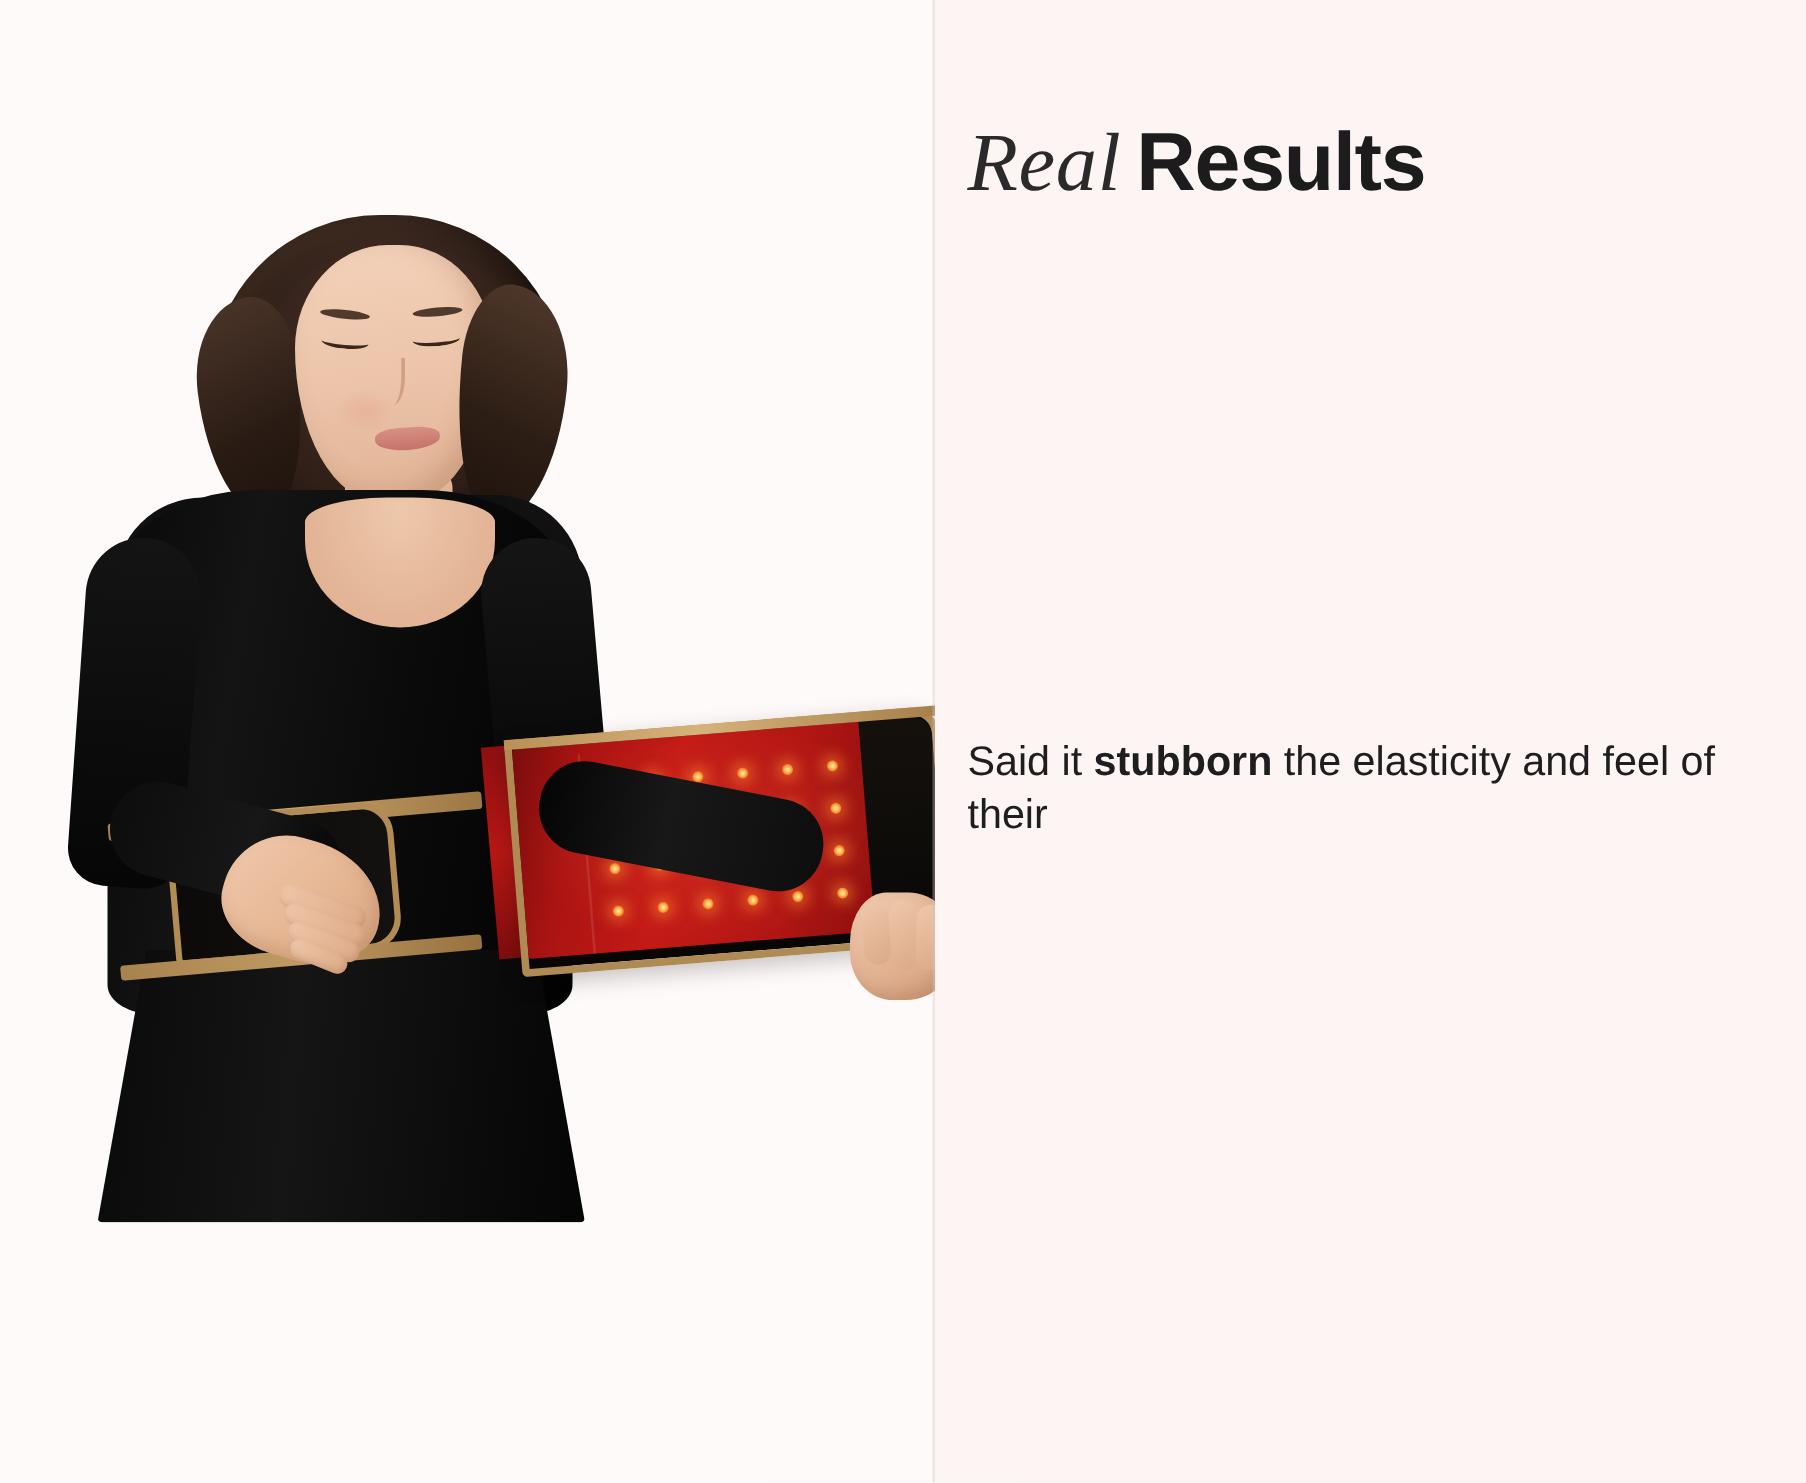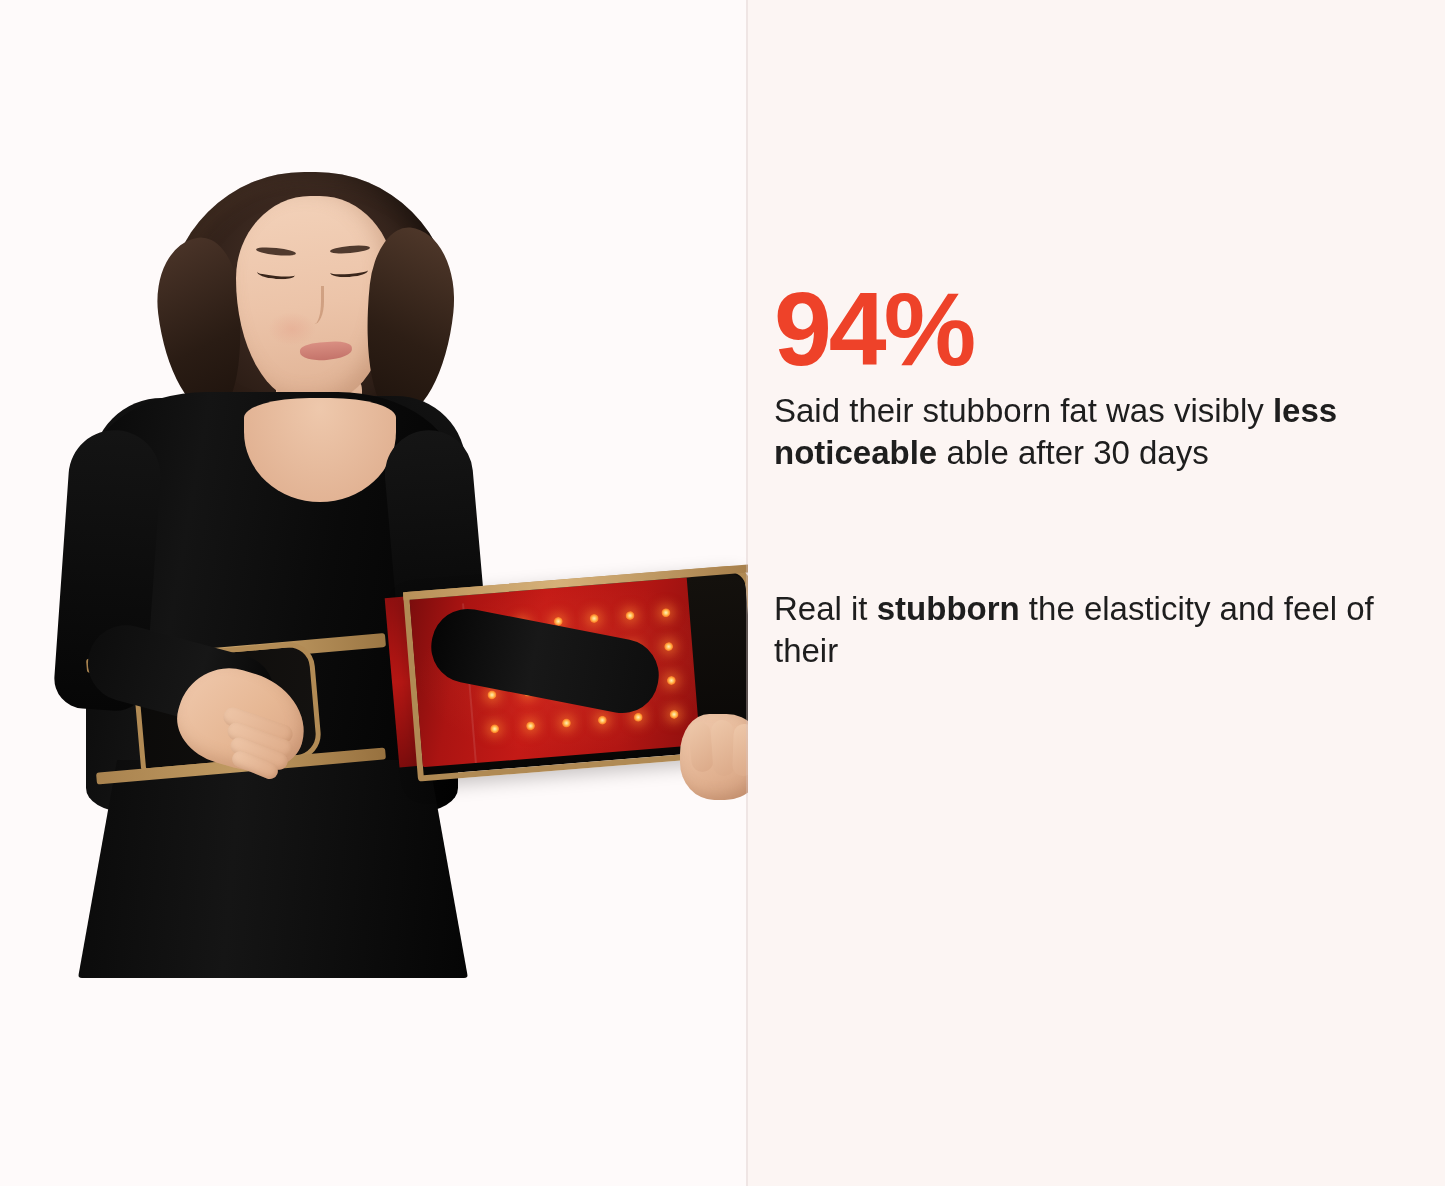--- a/index.html
+++ b/index.html
@@ -407,31 +407,27 @@
       <div class="rf rf2"></div>
       <div class="rf rf3"></div>
 
     </div>
   </div>
 
   <div class="seam"></div>
 
   <div class="content">
 
-
-    <div class="stat stat-1">
-      <div class="pct">94%</div>
-      <div class="desc">
-        <span>Said their stubborn fat was visibly</span>
-        <b>less noticeable</b><span> able after 30 days</span>
-      </div>
+    <div class="title">
+      <span class="real">Real</span><span class="results">Results</span>
     </div>
+
 
     <div class="stat stat-2">
       <div class="desc">
-        <span>Real it </span><b>stubborn</b><span> the elasticity and</span>
+        <span>Said it </span><b>stubborn</b><span> the elasticity and</span>
         <span>feel of their</span>
       </div>
     </div>
 
 
   </div>
 </div>
 
 </body></html>

